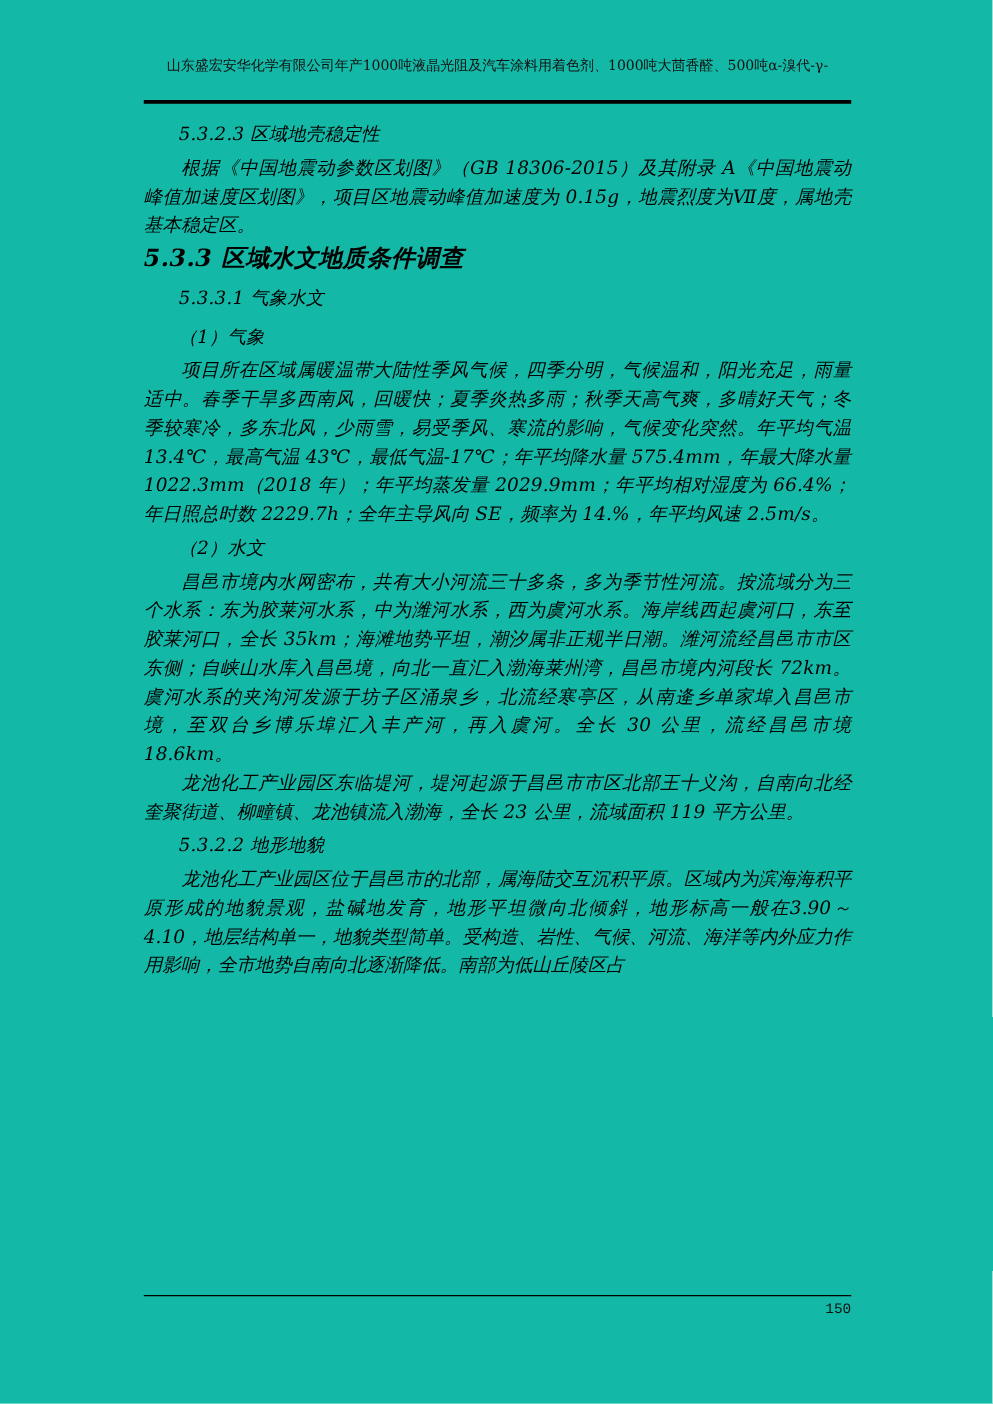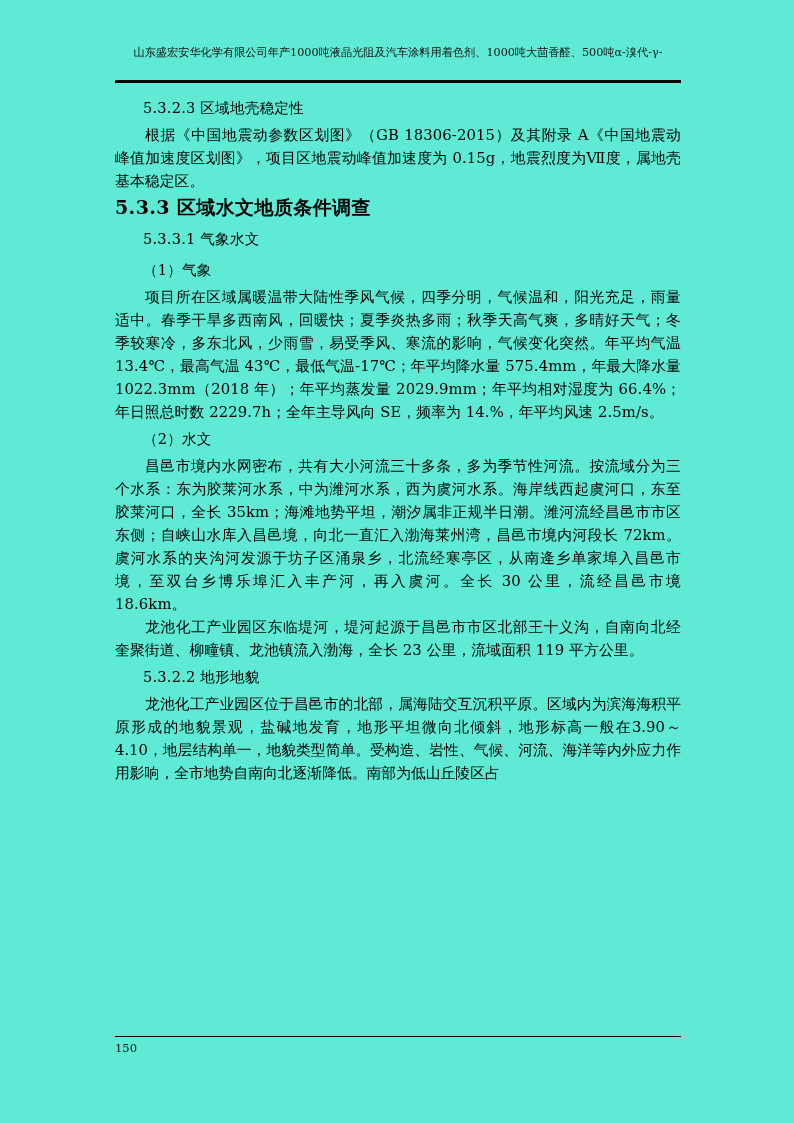--- a/index.html
+++ b/index.html
@@ -10,21 +10,21 @@
   }
   body {
     font-family: "DejaVu Serif", "Liberation Serif", serif;
     color: #000000;
   }
   .page {
     position: relative;
     width: 794px;
     height: 1123px;
     margin: 0 auto;
-    background: #5eead4;
+    background: #14b8a6;
     box-sizing: border-box;
     overflow: hidden;
   }
 
   
   .header-block {
     position: absolute;
     left: 115px;
     top: 44px;
     width: 566px;
@@ -45,20 +45,21 @@
     height: 3px;
     background: #000;
   }
 
   
   .content {
     position: absolute;
     left: 115px;
     top: 92px;
     width: 566px;
+    font-style: italic;
   }
 
   .h3 {
     font-size: 19px;
     font-weight: bold;
     line-height: 31px;
     margin: 0;
     padding: 0;
     letter-spacing: 0.4px;
   }
@@ -99,24 +100,25 @@
     top: 1036px;
     width: 566px;
     height: 1px;
     background: #000;
   }
   .footer-num {
     position: absolute;
     left: 115px;
     top: 1040px;
     width: 566px;
-    text-align: left;
+    text-align: right;
     font-size: 11.5px;
     line-height: 16px;
     color: #111;
+    font-family: Liberation Mono, monospace;
   }
 </style>
 </head>
 <body>
 
 <div class="page">
 
   <div class="header-block">
     <div class="header-text">山东盛宏安华化学有限公司年产1000吨液晶光阻及汽车涂料用着色剂、1000吨大茴香醛、500吨α-溴代-γ-</div>
   </div>

